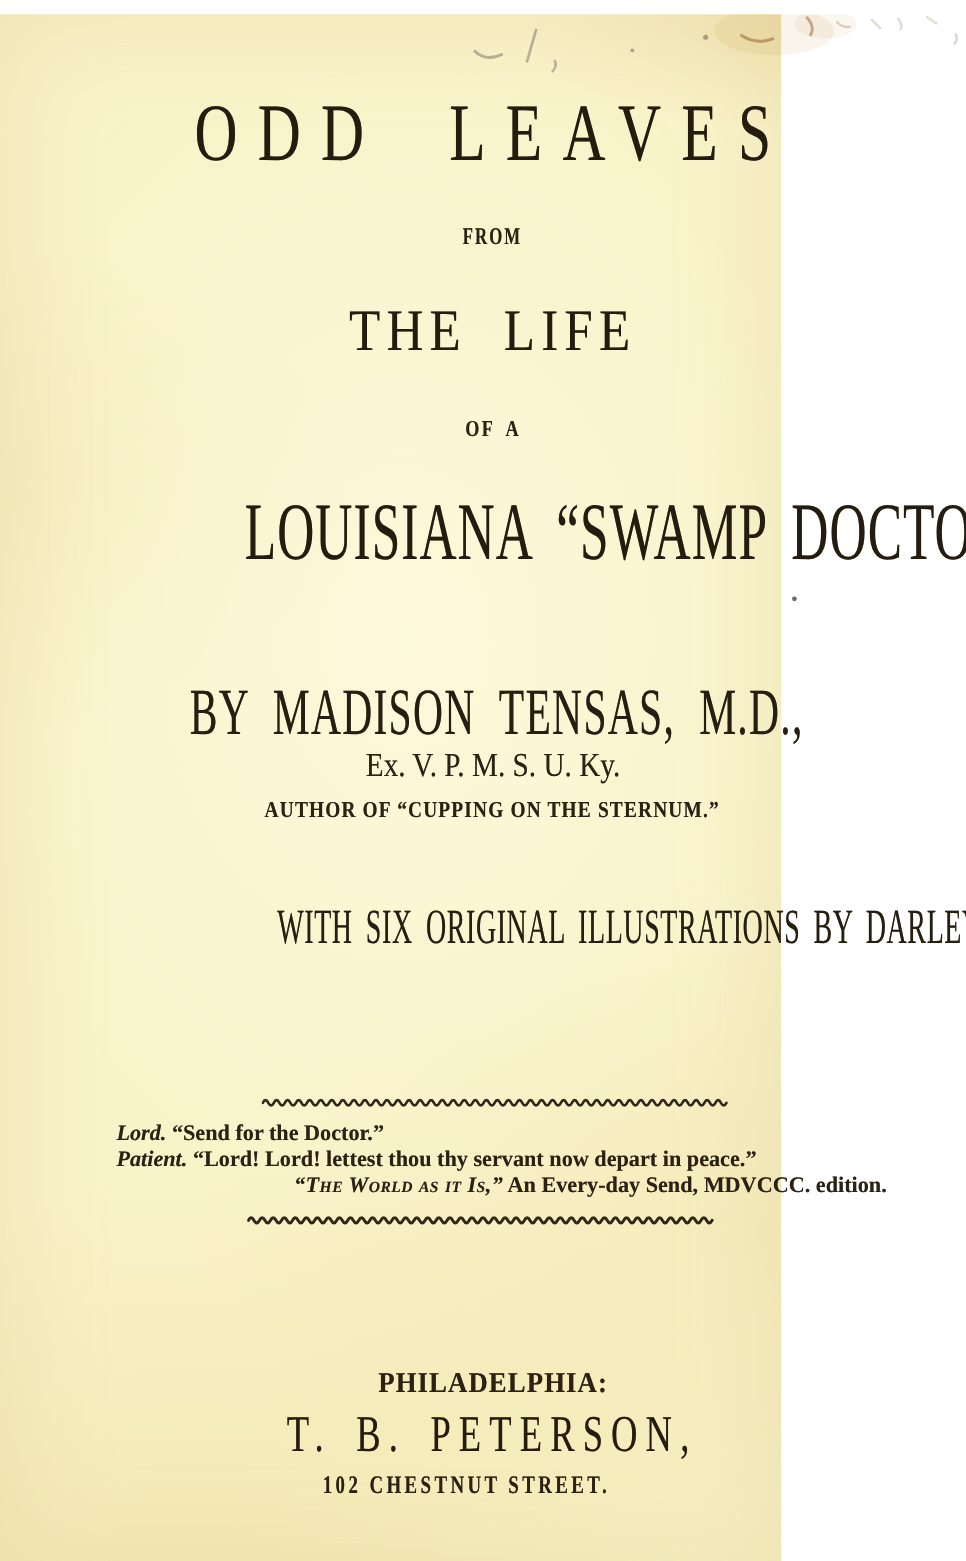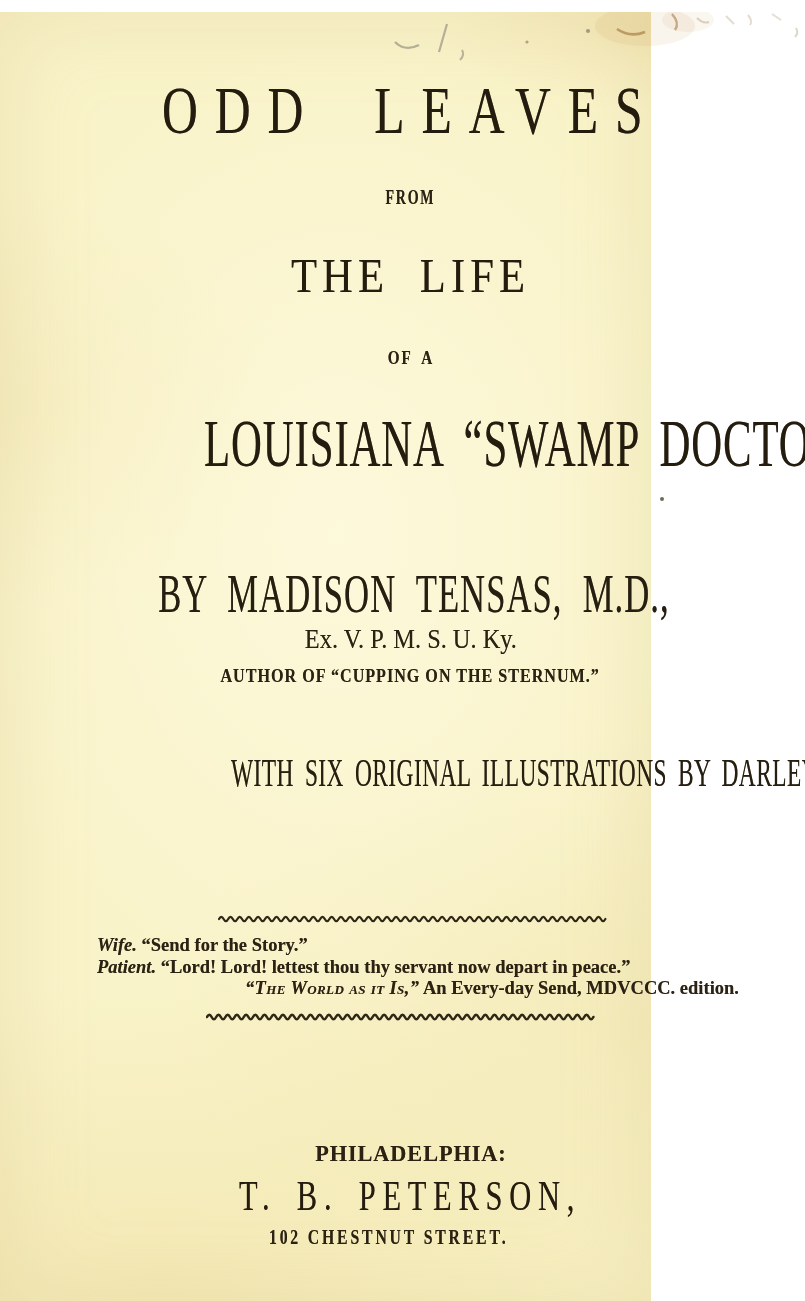--- a/index.html
+++ b/index.html
@@ -111,21 +111,21 @@
 
   <div class="line l-illustrations">
     <span class="cx">WITH SIX ORIGINAL ILLUSTRATIONS BY DARLEY.</span>
   </div>
 
   <svg class="wave wave-top" viewBox="0 0 390 12" preserveAspectRatio="none">
     <path d="M1 6 q2.3 -4.4 4.6 0 q2.3 4.4 4.6 0 q2.3 -4.4 4.6 0 q2.3 4.4 4.6 0 q2.3 -4.4 4.6 0 q2.3 4.4 4.6 0 q2.3 -4.4 4.6 0 q2.3 4.4 4.6 0 q2.3 -4.4 4.6 0 q2.3 4.4 4.6 0 q2.3 -4.4 4.6 0 q2.3 4.4 4.6 0 q2.3 -4.4 4.6 0 q2.3 4.4 4.6 0 q2.3 -4.4 4.6 0 q2.3 4.4 4.6 0 q2.3 -4.4 4.6 0 q2.3 4.4 4.6 0 q2.3 -4.4 4.6 0 q2.3 4.4 4.6 0 q2.3 -4.4 4.6 0 q2.3 4.4 4.6 0 q2.3 -4.4 4.6 0 q2.3 4.4 4.6 0 q2.3 -4.4 4.6 0 q2.3 4.4 4.6 0 q2.3 -4.4 4.6 0 q2.3 4.4 4.6 0 q2.3 -4.4 4.6 0 q2.3 4.4 4.6 0 q2.3 -4.4 4.6 0 q2.3 4.4 4.6 0 q2.3 -4.4 4.6 0 q2.3 4.4 4.6 0 q2.3 -4.4 4.6 0 q2.3 4.4 4.6 0 q2.3 -4.4 4.6 0 q2.3 4.4 4.6 0 q2.3 -4.4 4.6 0 q2.3 4.4 4.6 0 q2.3 -4.4 4.6 0 q2.3 4.4 4.6 0 q2.3 -4.4 4.6 0 q2.3 4.4 4.6 0 q2.3 -4.4 4.6 0 q2.3 4.4 4.6 0 q2.3 -4.4 4.6 0 q2.3 4.4 4.6 0 q2.3 -4.4 4.6 0 q2.3 4.4 4.6 0 q2.3 -4.4 4.6 0 q2.3 4.4 4.6 0 q2.3 -4.4 4.6 0 q2.3 4.4 4.6 0 q2.3 -4.4 4.6 0 q2.3 4.4 4.6 0 q2.3 -4.4 4.6 0 q2.3 4.4 4.6 0 q2.3 -4.4 4.6 0 q2.3 4.4 4.6 0 q2.3 -4.4 4.6 0 q2.3 4.4 4.6 0 q2.3 -4.4 4.6 0 q2.3 4.4 4.6 0 q2.3 -4.4 4.6 0 q2.3 4.4 4.6 0 q2.3 -4.4 4.6 0 q2.3 4.4 4.6 0 q2.3 -4.4 4.6 0 q2.3 4.4 4.6 0 q2.3 -4.4 4.6 0 q2.3 4.4 4.6 0 q2.3 -4.4 4.6 0 q2.3 4.4 4.6 0 q2.3 -4.4 4.6 0 q2.3 4.4 4.6 0 q2.3 -4.4 4.6 0 q2.3 4.4 4.6 0 q2.3 -4.4 4.6 0 q2.3 4.4 4.6 0 q2.3 -4.4 4.6 0 q2.3 4.4 4.6 0 q2.3 -4.4 4.6 0 q2.3 4.4 4.6 0"></path>
   </svg>
 
   <div class="epigraph">
-    <div><span class="speaker">Wife.</span> <span>“Send for the Story.”</span></div>
+    <div><span class="speaker">Lord.</span> <span>“Send for the Doctor.”</span></div>
     <div><span class="speaker">Patient.</span> <span>“Lord! Lord! lettest thou thy servant now depart in peace.”</span></div>
     <span class="attr"><span class="smallcaps">“The World as it Is,”</span><span> An Every-day Send, MDVCCC. edition.</span></span>
   </div>
 
   <svg class="wave wave-bottom" viewBox="0 0 392 12" preserveAspectRatio="none">
     <path d="M1 6 q2.3 -4.4 4.6 0 q2.3 4.4 4.6 0 q2.3 -4.4 4.6 0 q2.3 4.4 4.6 0 q2.3 -4.4 4.6 0 q2.3 4.4 4.6 0 q2.3 -4.4 4.6 0 q2.3 4.4 4.6 0 q2.3 -4.4 4.6 0 q2.3 4.4 4.6 0 q2.3 -4.4 4.6 0 q2.3 4.4 4.6 0 q2.3 -4.4 4.6 0 q2.3 4.4 4.6 0 q2.3 -4.4 4.6 0 q2.3 4.4 4.6 0 q2.3 -4.4 4.6 0 q2.3 4.4 4.6 0 q2.3 -4.4 4.6 0 q2.3 4.4 4.6 0 q2.3 -4.4 4.6 0 q2.3 4.4 4.6 0 q2.3 -4.4 4.6 0 q2.3 4.4 4.6 0 q2.3 -4.4 4.6 0 q2.3 4.4 4.6 0 q2.3 -4.4 4.6 0 q2.3 4.4 4.6 0 q2.3 -4.4 4.6 0 q2.3 4.4 4.6 0 q2.3 -4.4 4.6 0 q2.3 4.4 4.6 0 q2.3 -4.4 4.6 0 q2.3 4.4 4.6 0 q2.3 -4.4 4.6 0 q2.3 4.4 4.6 0 q2.3 -4.4 4.6 0 q2.3 4.4 4.6 0 q2.3 -4.4 4.6 0 q2.3 4.4 4.6 0 q2.3 -4.4 4.6 0 q2.3 4.4 4.6 0 q2.3 -4.4 4.6 0 q2.3 4.4 4.6 0 q2.3 -4.4 4.6 0 q2.3 4.4 4.6 0 q2.3 -4.4 4.6 0 q2.3 4.4 4.6 0 q2.3 -4.4 4.6 0 q2.3 4.4 4.6 0 q2.3 -4.4 4.6 0 q2.3 4.4 4.6 0 q2.3 -4.4 4.6 0 q2.3 4.4 4.6 0 q2.3 -4.4 4.6 0 q2.3 4.4 4.6 0 q2.3 -4.4 4.6 0 q2.3 4.4 4.6 0 q2.3 -4.4 4.6 0 q2.3 4.4 4.6 0 q2.3 -4.4 4.6 0 q2.3 4.4 4.6 0 q2.3 -4.4 4.6 0 q2.3 4.4 4.6 0 q2.3 -4.4 4.6 0 q2.3 4.4 4.6 0 q2.3 -4.4 4.6 0 q2.3 4.4 4.6 0 q2.3 -4.4 4.6 0 q2.3 4.4 4.6 0 q2.3 -4.4 4.6 0 q2.3 4.4 4.6 0 q2.3 -4.4 4.6 0 q2.3 4.4 4.6 0 q2.3 -4.4 4.6 0 q2.3 4.4 4.6 0 q2.3 -4.4 4.6 0 q2.3 4.4 4.6 0 q2.3 -4.4 4.6 0 q2.3 4.4 4.6 0 q2.3 -4.4 4.6 0 q2.3 4.4 4.6 0 q2.3 -4.4 4.6 0 q2.3 4.4 4.6 0"></path>
   </svg>
 
   <div class="line l-city">
     <span class="cx">PHILADELPHIA:</span>

